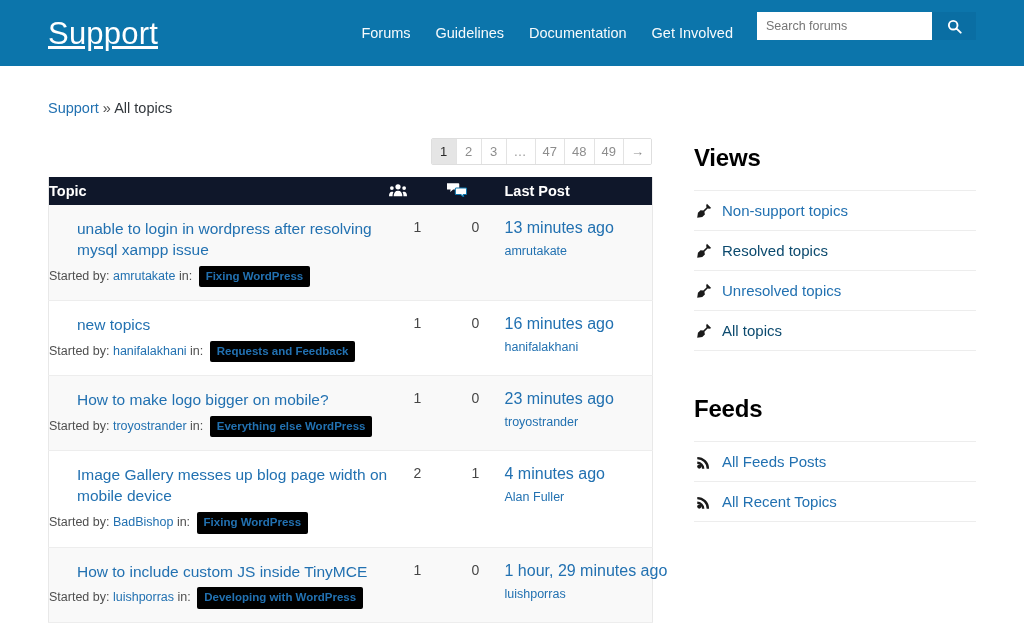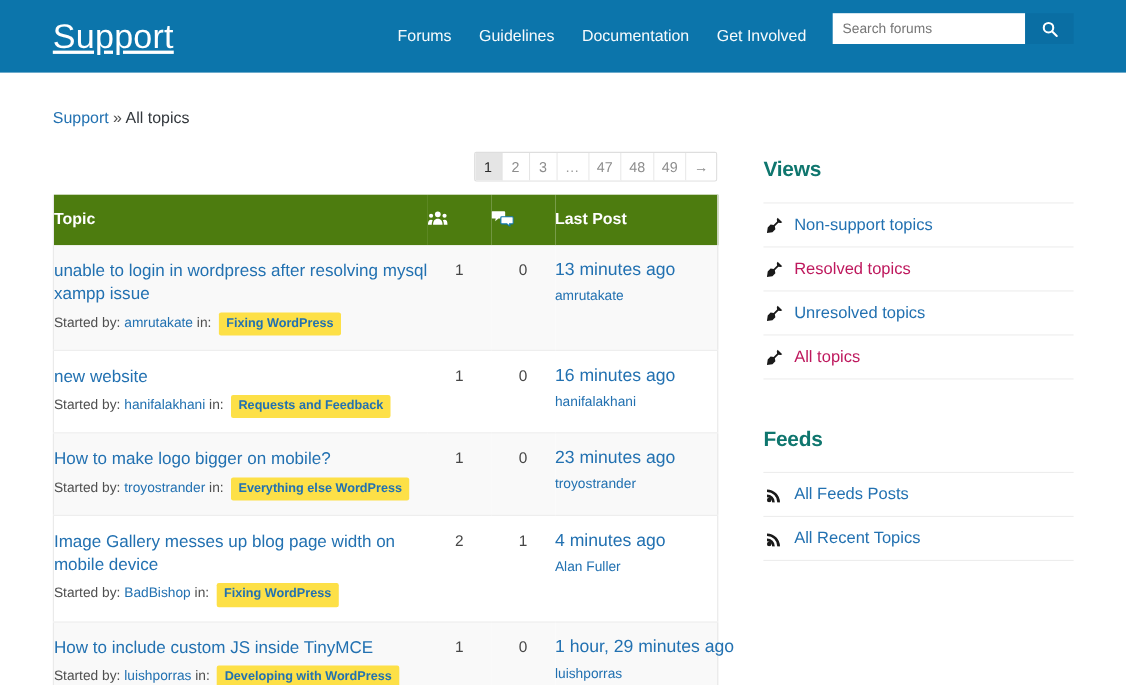--- a/index.html
+++ b/index.html
@@ -122,26 +122,26 @@
 
   
   .topics-table {
     width: 100%;
     border-collapse: collapse;
     border: 1px solid #e8e8e8;
     border-top: none;
     table-layout: fixed;
   }
   .topics-table thead th {
-    background: #4d7c0f;
+    background: #0f172a;
     color: #ffffff;
     font-size: 14.5px;
     font-weight: bold;
     text-align: left;
-    height: 46px;
+    height: 28px;
     vertical-align: middle;
     padding: 0;
   }
   th.col-topic { padding-left: 10px; }
   th.col-voices, th.col-replies { text-align: center; }
   th.col-lastpost { padding-left: 10px; }
 
   col.c-topic { width: 340px; }
   col.c-voices { width: 58px; }
   col.c-replies { width: 58px; }
@@ -160,30 +160,31 @@
   }
   td.cell-lastpost { padding-left: 10px; padding-top: 16px; }
 
   .topic-link {
     color: #2271b1;
     font-size: 15.5px;
     text-decoration: none;
     line-height: 1.35;
     display: block;
     margin-bottom: 5px;
+    margin-left: 28px;
   }
   .topic-meta {
     font-size: 12.5px;
     color: #4f4f4f;
     line-height: 1.5;
   }
   .topic-meta a { color: #2271b1; text-decoration: none; }
   .forum-badge {
     display: inline-block;
-    background: #fde047;
+    background: #000000;
     color: #2271b1;
     font-size: 11.5px;
     font-weight: bold;
     padding: 2px 7px;
     border-radius: 2px;
     margin-left: 3px;
     vertical-align: baseline;
   }
   .lastpost-time {
     display: block;
@@ -195,23 +196,23 @@
   }
   .lastpost-author {
     display: block;
     color: #2271b1;
     font-size: 12.5px;
     text-decoration: none;
   }
 
   
   .sidebar-heading {
-    font-size: 19px;
+    font-size: 24px;
     font-weight: bold;
-    color: #0f766e;
+    color: #000000;
     margin-bottom: 18px;
     letter-spacing: -0.2px;
   }
   .sidebar-section { margin-bottom: 44px; }
   .sidebar-list { list-style: none; border-top: 1px solid #ededed; }
   .sidebar-item {
     border-bottom: 1px solid #ededed;
     display: flex;
     align-items: center;
     gap: 10px;
@@ -222,21 +223,21 @@
     display: flex;
     align-items: center;
     justify-content: center;
     color: #1a1a1a;
   }
   .sidebar-link {
     font-size: 15px;
     color: #2271b1;
     text-decoration: none;
   }
-  .sidebar-link.visited { color: #be185d; text-align: right; }
+  .sidebar-link.visited { color: #0c4a6e; text-align: right; }
 
   .hdr-icon { display: inline-flex; align-items: center; justify-content: center; }
 </style>
 </head>
 <body>
 
 <div class="site-header">
   <a class="site-title" href="#">Support</a>
 
   <div class="header-nav">
@@ -334,21 +335,21 @@
             <td class="cell-num">1</td>
             <td class="cell-num">0</td>
             <td class="cell-lastpost">
               <a class="lastpost-time" href="#">13 minutes ago</a>
               <a class="lastpost-author" href="#">amrutakate</a>
             </td>
           </tr>
 
           <tr>
             <td class="cell-topic">
-              <a class="topic-link" href="#">new website</a>
+              <a class="topic-link" href="#">new topics</a>
               <div class="topic-meta">
                 <span>Started by:</span>
                 <a href="#">hanifalakhani</a>
                 <span>in:</span>
                 <a class="forum-badge" href="#">Requests and Feedback</a>
               </div>
             </td>
             <td class="cell-num">1</td>
             <td class="cell-num">0</td>
             <td class="cell-lastpost">

